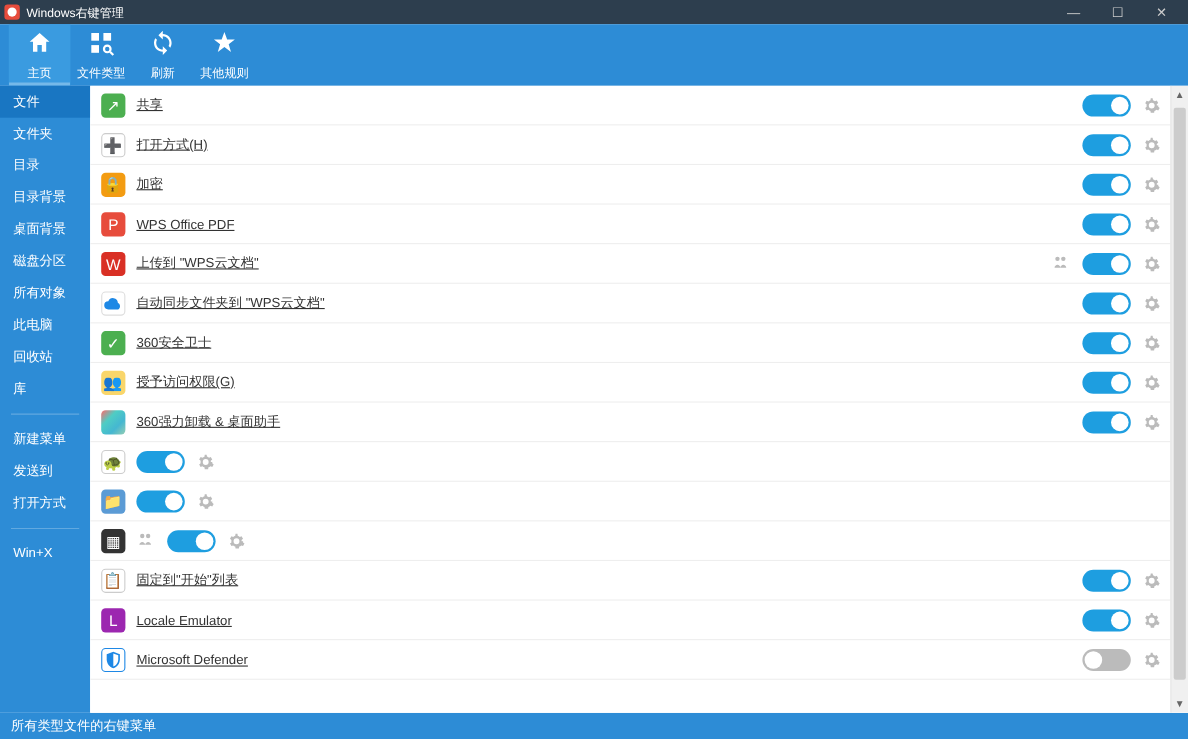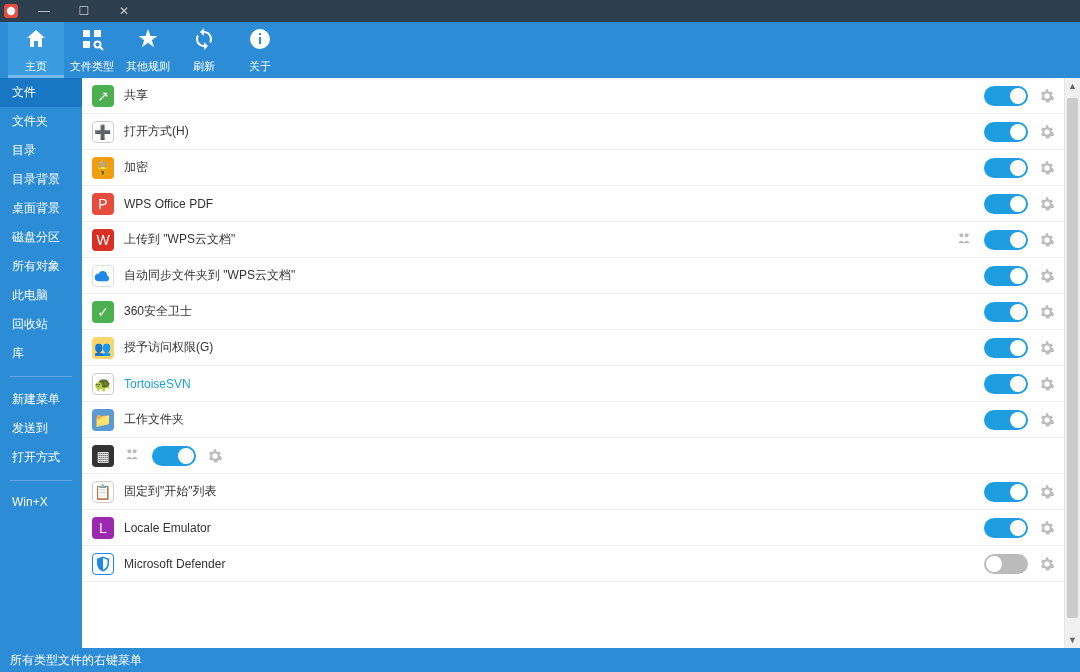--- a/index.html
+++ b/index.html
@@ -26,21 +26,21 @@
 .sidebar { width: 82px; background: #2d8cd6; color: #fff; font-size: 12px; padding-top: 0; }
 .sidebar .side-item { padding: 6px 12px; cursor: pointer; }
 .sidebar .side-item.sel { background: #1976c2; }
 .sidebar .divider { border-top: 1px solid rgba(255,255,255,0.25); margin: 8px 10px; }
 
 
 .list-wrap { flex: 1; position: relative; overflow: hidden; background: #fff; }
 .list { overflow-y: auto; height: 100%; }
 .row { display: flex; align-items: center; height: 36px; border-bottom: 1px solid #eee; padding: 0 8px 0 6px; font-size: 12px; color: #333; }
 .row .ricon { width: 22px; height: 22px; margin: 0 10px 0 4px; border-radius: 4px; display: flex; align-items: center; justify-content: center; font-size: 14px; color: #fff; flex-shrink: 0; }
-.row .rlabel { flex: 1; }
+.row .rlabel { flex: 1; text-decoration: underline; }
 .row .rlabel.link { color: #1e9ee0; }
 .row .extra-icon { color: #bbb; margin-right: 12px; font-size: 14px; }
 .toggle { width: 44px; height: 20px; border-radius: 10px; background: #1e9ee0; position: relative; cursor: pointer; margin-right: 10px; flex-shrink: 0; }
 .toggle.off { background: #bbb; }
 .toggle .knob { position: absolute; width: 16px; height: 16px; background: #fff; border-radius: 50%; top: 2px; right: 2px; }
 .toggle.off .knob { left: 2px; right: auto; }
 .gear { color: #bbb; cursor: pointer; width: 18px; display: flex; align-items: center; justify-content: center; }
 .gear svg { width: 16px; height: 16px; fill: #bbb; }
 
 
@@ -73,20 +73,21 @@
 </style>
 </head>
 <body>
 
 <div class="titlebar">
   <span class="app-icon">
     <svg viewBox="0 0 24 24" width="10" height="10">
         <circle cx="12" cy="12" r="10" fill="#fff"></circle>
       </svg>
   </span>
+  <span class="title">Windows右键管理</span>
   <div class="win-controls">
     <div class="win-btn">―</div>
     <div class="win-btn">☐</div>
     <div class="win-btn">✕</div>
   </div>
 </div>
 
 <div class="toolbar" id="toolbar">
     <div class="tool-item active">
       <span class="icon"><svg viewBox="0 0 24 24">
@@ -99,37 +100,29 @@
           <rect x="3" y="3" width="7" height="7"></rect>
           <rect x="14" y="3" width="7" height="7"></rect>
           <rect x="3" y="14" width="7" height="7"></rect>
           <circle cx="17.5" cy="17.5" r="3" fill="none" stroke="#fff" stroke-width="2"></circle>
           <line x1="20" y1="20" x2="23" y2="23" stroke="#fff" stroke-width="2"></line>
         </svg></span>
       <span>文件类型</span>
     </div>
     <div class="tool-item">
       <span class="icon"><svg viewBox="0 0 24 24">
+          <path d="M12 4V1L8 5l4 4V6c3.3 0 6 2.7 6 6 0 1-.3 2-.7 2.8l1.5 1.5C19.5 15 20 13.5 20 12c0-4.4-3.6-8-8-8zm0 14c-3.3 0-6-2.7-6-6 0-1 .3-2 .7-2.8L5.2 7.7C4.5 9 4 10.5 4 12c0 4.4 3.6 8 8 8v3l4-4-4-4v3z"></path>
+        </svg></span>
+      <span>刷新</span>
+    </div>
+    <div class="tool-item">
+      <span class="icon"><svg viewBox="0 0 24 24">
           <path d="M12 2l2.5 7h7l-5.6 4.3 2.1 7-6-4.5-6 4.5 2.1-7L2.5 9h7z"></path>
         </svg></span>
       <span>其他规则</span>
-    </div>
-    <div class="tool-item">
-      <span class="icon"><svg viewBox="0 0 24 24">
-          <path d="M12 4V1L8 5l4 4V6c3.3 0 6 2.7 6 6 0 1-.3 2-.7 2.8l1.5 1.5C19.5 15 20 13.5 20 12c0-4.4-3.6-8-8-8zm0 14c-3.3 0-6-2.7-6-6 0-1 .3-2 .7-2.8L5.2 7.7C4.5 9 4 10.5 4 12c0 4.4 3.6 8 8 8v3l4-4-4-4v3z"></path>
-        </svg></span>
-      <span>刷新</span>
-    </div>
-    <div class="tool-item">
-      <span class="icon"><svg viewBox="0 0 24 24">
-          <circle cx="12" cy="12" r="10"></circle>
-          <rect x="11" y="10" width="2" height="7" fill="#2d8cd6"></rect>
-          <rect x="11" y="6" width="2" height="2" fill="#2d8cd6"></rect>
-        </svg></span>
-      <span>关于</span>
     </div>
   </div>
 
 <div class="main">
   <div class="sidebar" id="sidebar">
       <div class="side-item sel"><span>文件</span></div>
       <div class="side-item"><span>文件夹</span></div>
       <div class="side-item"><span>目录</span></div>
       <div class="side-item"><span>目录背景</span></div>
       <div class="side-item"><span>桌面背景</span></div>
@@ -253,35 +246,46 @@
     <div class="toggle ">
             <div class="knob"></div>
           </div>
     <div class="gear">
             <svg viewBox="0 0 24 24">
               <path d="M12 8a4 4 0 100 8 4 4 0 000-8zm9 4c0 .6 0 1.1-.1 1.7l2 1.6-2 3.4-2.4-1a7 7 0 01-2.8 1.6l-.4 2.6H10.7l-.4-2.6a7 7 0 01-2.8-1.6l-2.4 1-2-3.4 2-1.6A9 9 0 015 12c0-.6 0-1.1.1-1.7l-2-1.6 2-3.4 2.4 1a7 7 0 012.8-1.6L10.7 2h2.6l.4 2.6a7 7 0 012.8 1.6l2.4-1 2 3.4-2 1.6c.1.6.1 1.1.1 1.8z"></path>
             </svg>
           </div>
   </div>
         <div class="row">
+    <span class="ricon ic-multi"></span>
+    <span class="rlabel">360强力卸载 &amp; 桌面助手</span>
+
+    <div class="toggle ">
+            <div class="knob"></div>
+          </div>
+    <div class="gear">
+            <svg viewBox="0 0 24 24">
+              <path d="M12 8a4 4 0 100 8 4 4 0 000-8zm9 4c0 .6 0 1.1-.1 1.7l2 1.6-2 3.4-2.4-1a7 7 0 01-2.8 1.6l-.4 2.6H10.7l-.4-2.6a7 7 0 01-2.8-1.6l-2.4 1-2-3.4 2-1.6A9 9 0 015 12c0-.6 0-1.1.1-1.7l-2-1.6 2-3.4 2.4 1a7 7 0 012.8-1.6L10.7 2h2.6l.4 2.6a7 7 0 012.8 1.6l2.4-1 2 3.4-2 1.6c.1.6.1 1.1.1 1.8z"></path>
+            </svg>
+          </div>
+  </div>
+        <div class="row">
     <span class="ricon ic-svn">🐢</span>
-    <span class="rlabel link">TortoiseSVN</span>
 
     <div class="toggle ">
             <div class="knob"></div>
           </div>
     <div class="gear">
             <svg viewBox="0 0 24 24">
               <path d="M12 8a4 4 0 100 8 4 4 0 000-8zm9 4c0 .6 0 1.1-.1 1.7l2 1.6-2 3.4-2.4-1a7 7 0 01-2.8 1.6l-.4 2.6H10.7l-.4-2.6a7 7 0 01-2.8-1.6l-2.4 1-2-3.4 2-1.6A9 9 0 015 12c0-.6 0-1.1.1-1.7l-2-1.6 2-3.4 2.4 1a7 7 0 012.8-1.6L10.7 2h2.6l.4 2.6a7 7 0 012.8 1.6l2.4-1 2 3.4-2 1.6c.1.6.1 1.1.1 1.8z"></path>
             </svg>
           </div>
   </div>
         <div class="row">
     <span class="ricon ic-work">📁</span>
-    <span class="rlabel">工作文件夹</span>
 
     <div class="toggle ">
             <div class="knob"></div>
           </div>
     <div class="gear">
             <svg viewBox="0 0 24 24">
               <path d="M12 8a4 4 0 100 8 4 4 0 000-8zm9 4c0 .6 0 1.1-.1 1.7l2 1.6-2 3.4-2.4-1a7 7 0 01-2.8 1.6l-.4 2.6H10.7l-.4-2.6a7 7 0 01-2.8-1.6l-2.4 1-2-3.4 2-1.6A9 9 0 015 12c0-.6 0-1.1.1-1.7l-2-1.6 2-3.4 2.4 1a7 7 0 012.8-1.6L10.7 2h2.6l.4 2.6a7 7 0 012.8 1.6l2.4-1 2 3.4-2 1.6c.1.6.1 1.1.1 1.8z"></path>
             </svg>
           </div>
   </div>

